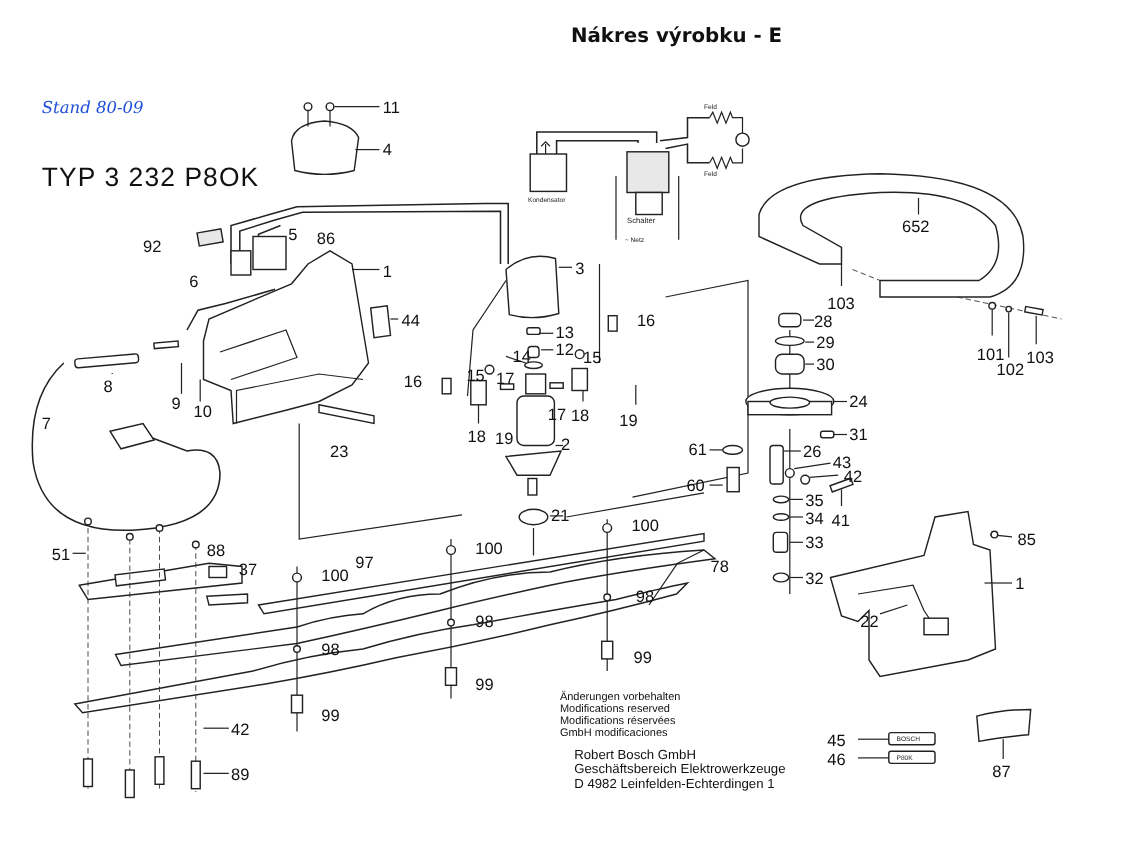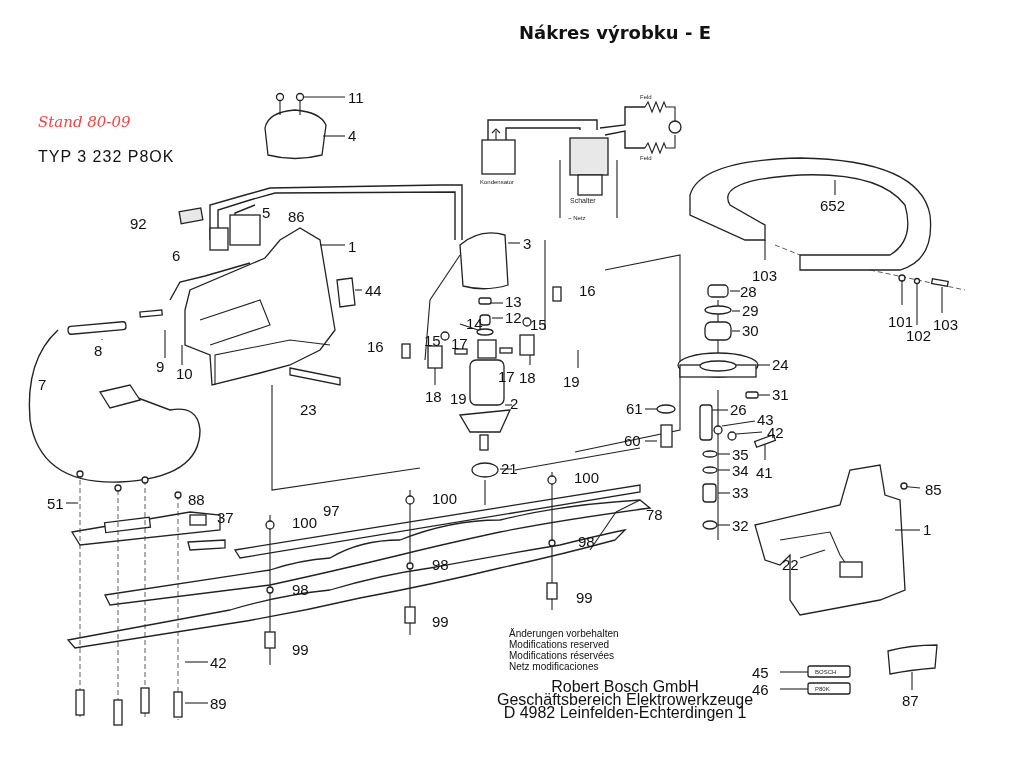--- a/index.html
+++ b/index.html
@@ -1,30 +1,30 @@
 <!DOCTYPE html>
 <html><head>
 <meta charset="utf-8">
 <style>
   html, body { margin: 0; padding: 0; background: #ffffff; }
   body { width: 1024px; height: 768px; position: relative; overflow: hidden; font-family: "Liberation Sans", sans-serif; color: #111; }
   #page-title { position: absolute; left: 0; width: 1230px; top: 22px; text-align: center; font-family: "DejaVu Sans", sans-serif; font-weight: bold; font-size: 18px; color: #111; }
-  #stand { position: absolute; left: 38px; top: 89px; font-family: "DejaVu Serif", serif; font-style: italic; font-size: 15px; color: #ef4444; margin-top: 24px; }
-  #typ { position: absolute; left: 38px; top: 148px; font-size: 16px; letter-spacing: 1px; color: #111; }
+  #stand { position: absolute; left: 38px; top: 89px; font-family: "DejaVu Serif", serif; font-style: italic; font-size: 15px; color: #1d4ed8; }
+  #typ { position: absolute; left: 38px; top: 148px; font-size: 24px; letter-spacing: 1px; color: #111; }
   svg#diagram { position: absolute; left: 0; top: 0; }
   .lbl { font-family: "Liberation Sans", sans-serif; font-size: 15px; fill: #111; }
   .tiny { font-family: "Liberation Sans", sans-serif; font-size: 6px; fill: #222; }
   .tinyb { font-family: "Liberation Sans", sans-serif; font-size: 7px; fill: #222; }
   .part { fill: #fff; stroke: #222; stroke-width: 1.3; }
   .partg { fill: #e8e8e8; stroke: #222; stroke-width: 1.3; }
   .ln { stroke: #222; stroke-width: 1.1; fill: none; }
   .dash { stroke: #333; stroke-width: 0.8; fill: none; stroke-dasharray: 5 3; }
   .wire { stroke: #222; stroke-width: 1.4; fill: none; }
   #notes { position: absolute; left: 509px; top: 628px; font-size: 10px; line-height: 11px; color: #111; }
-  #company { position: absolute; left: 497px; top: 680px; font-size: 16px; line-height: 13px; color: #111; text-align: center; }
+  #company { position: absolute; left: 522px; top: 680px; font-size: 12px; line-height: 13px; color: #111; }
 </style>
 </head>
 <body>
 
 <div id="page-title">Nákres výrobku - E</div>
 <div id="stand">Stand 80-09</div>
 <div id="typ">TYP  3 232  P8OK</div>
 
 <svg id="diagram" width="1024" height="768" viewBox="0 0 1024 768">
 
@@ -311,19 +311,19 @@
       <text class="lbl" x="752" y="678">45</text>
       <text class="lbl" x="752" y="695">46</text>
       <text class="lbl" x="902" y="706">87</text>
     </g>
 </svg>
 
 <div id="notes">
   <div>Änderungen vorbehalten</div>
   <div>Modifications reserved</div>
   <div>Modifications réservées</div>
-  <div>Netz modificaciones</div>
+  <div>GmbH modificaciones</div>
 </div>
 <div id="company">
   <div>Robert Bosch GmbH</div>
   <div>Geschäftsbereich Elektrowerkzeuge</div>
   <div>D 4982 Leinfelden-Echterdingen 1</div>
 </div>
 
 </body></html>

